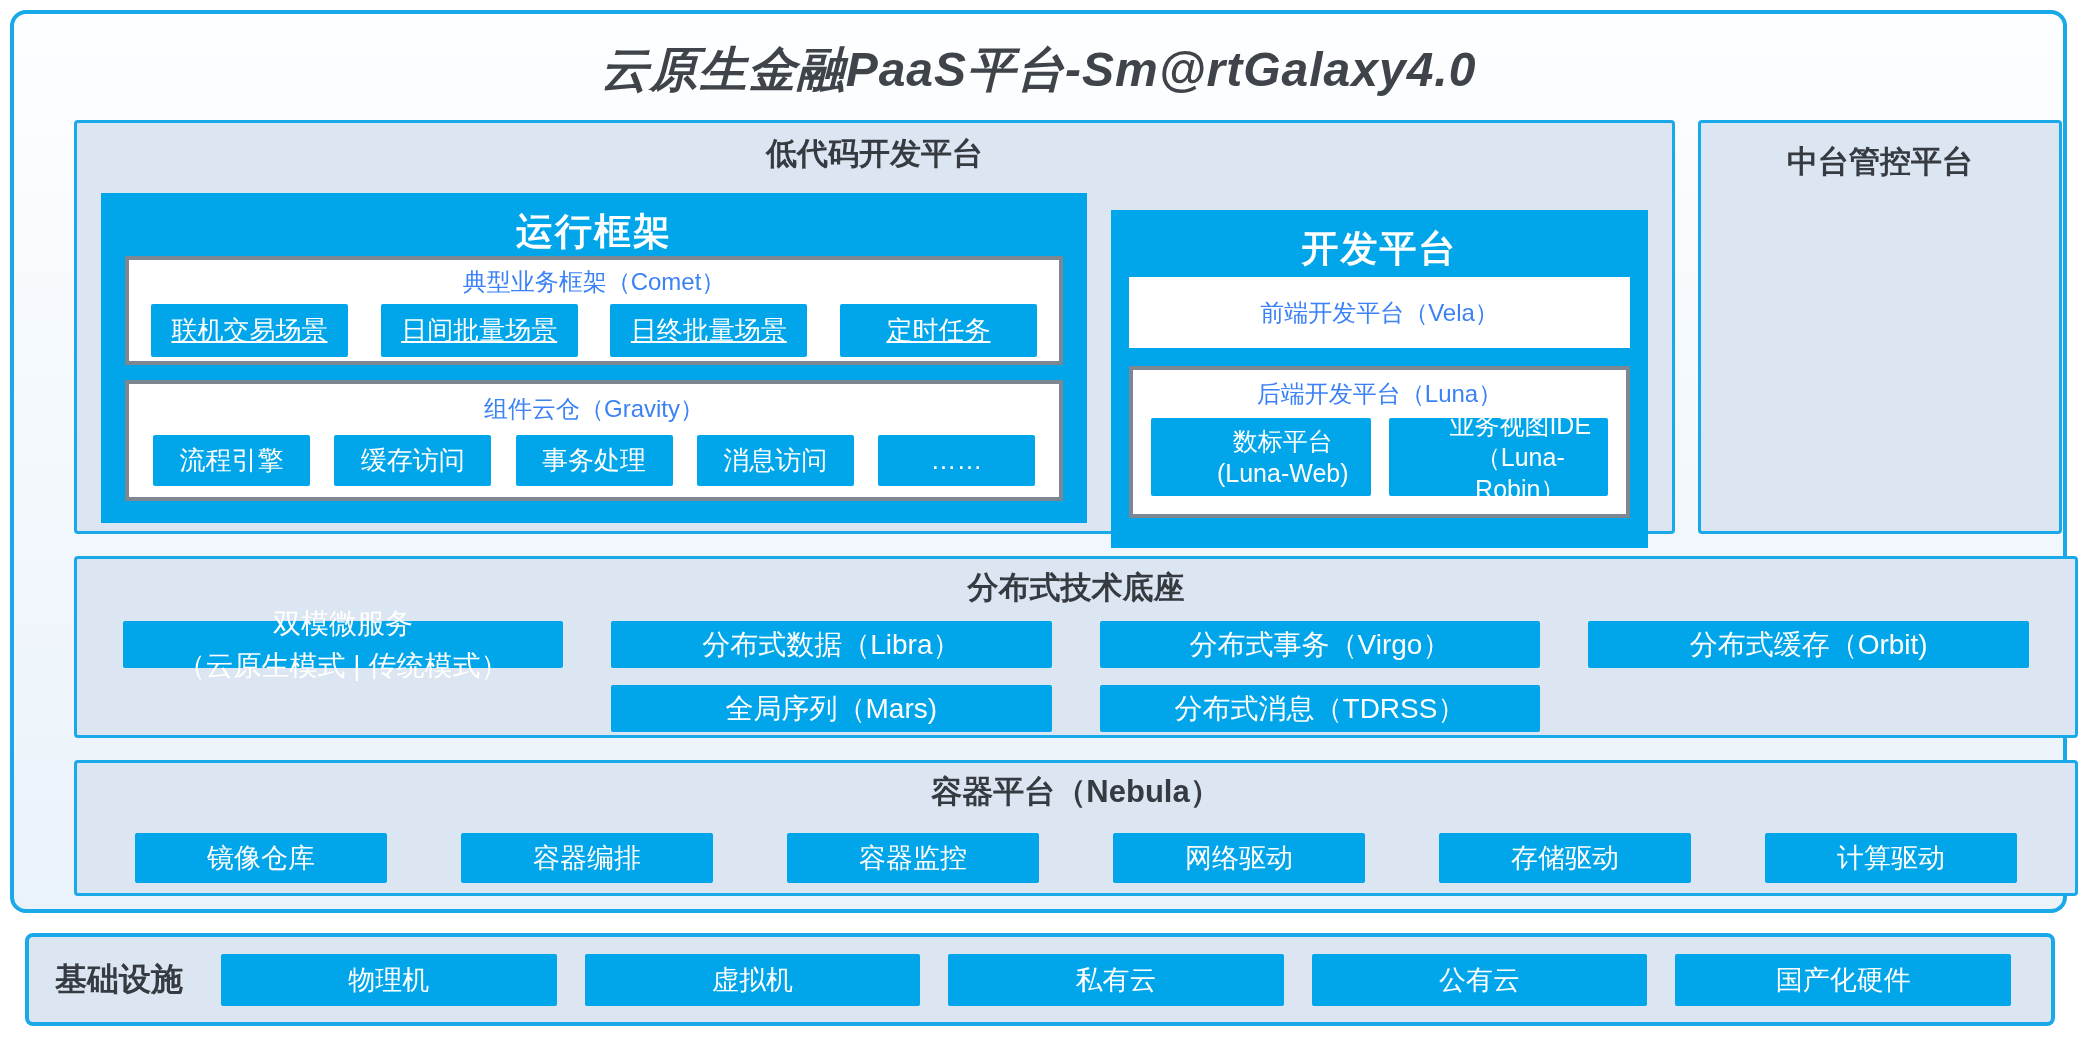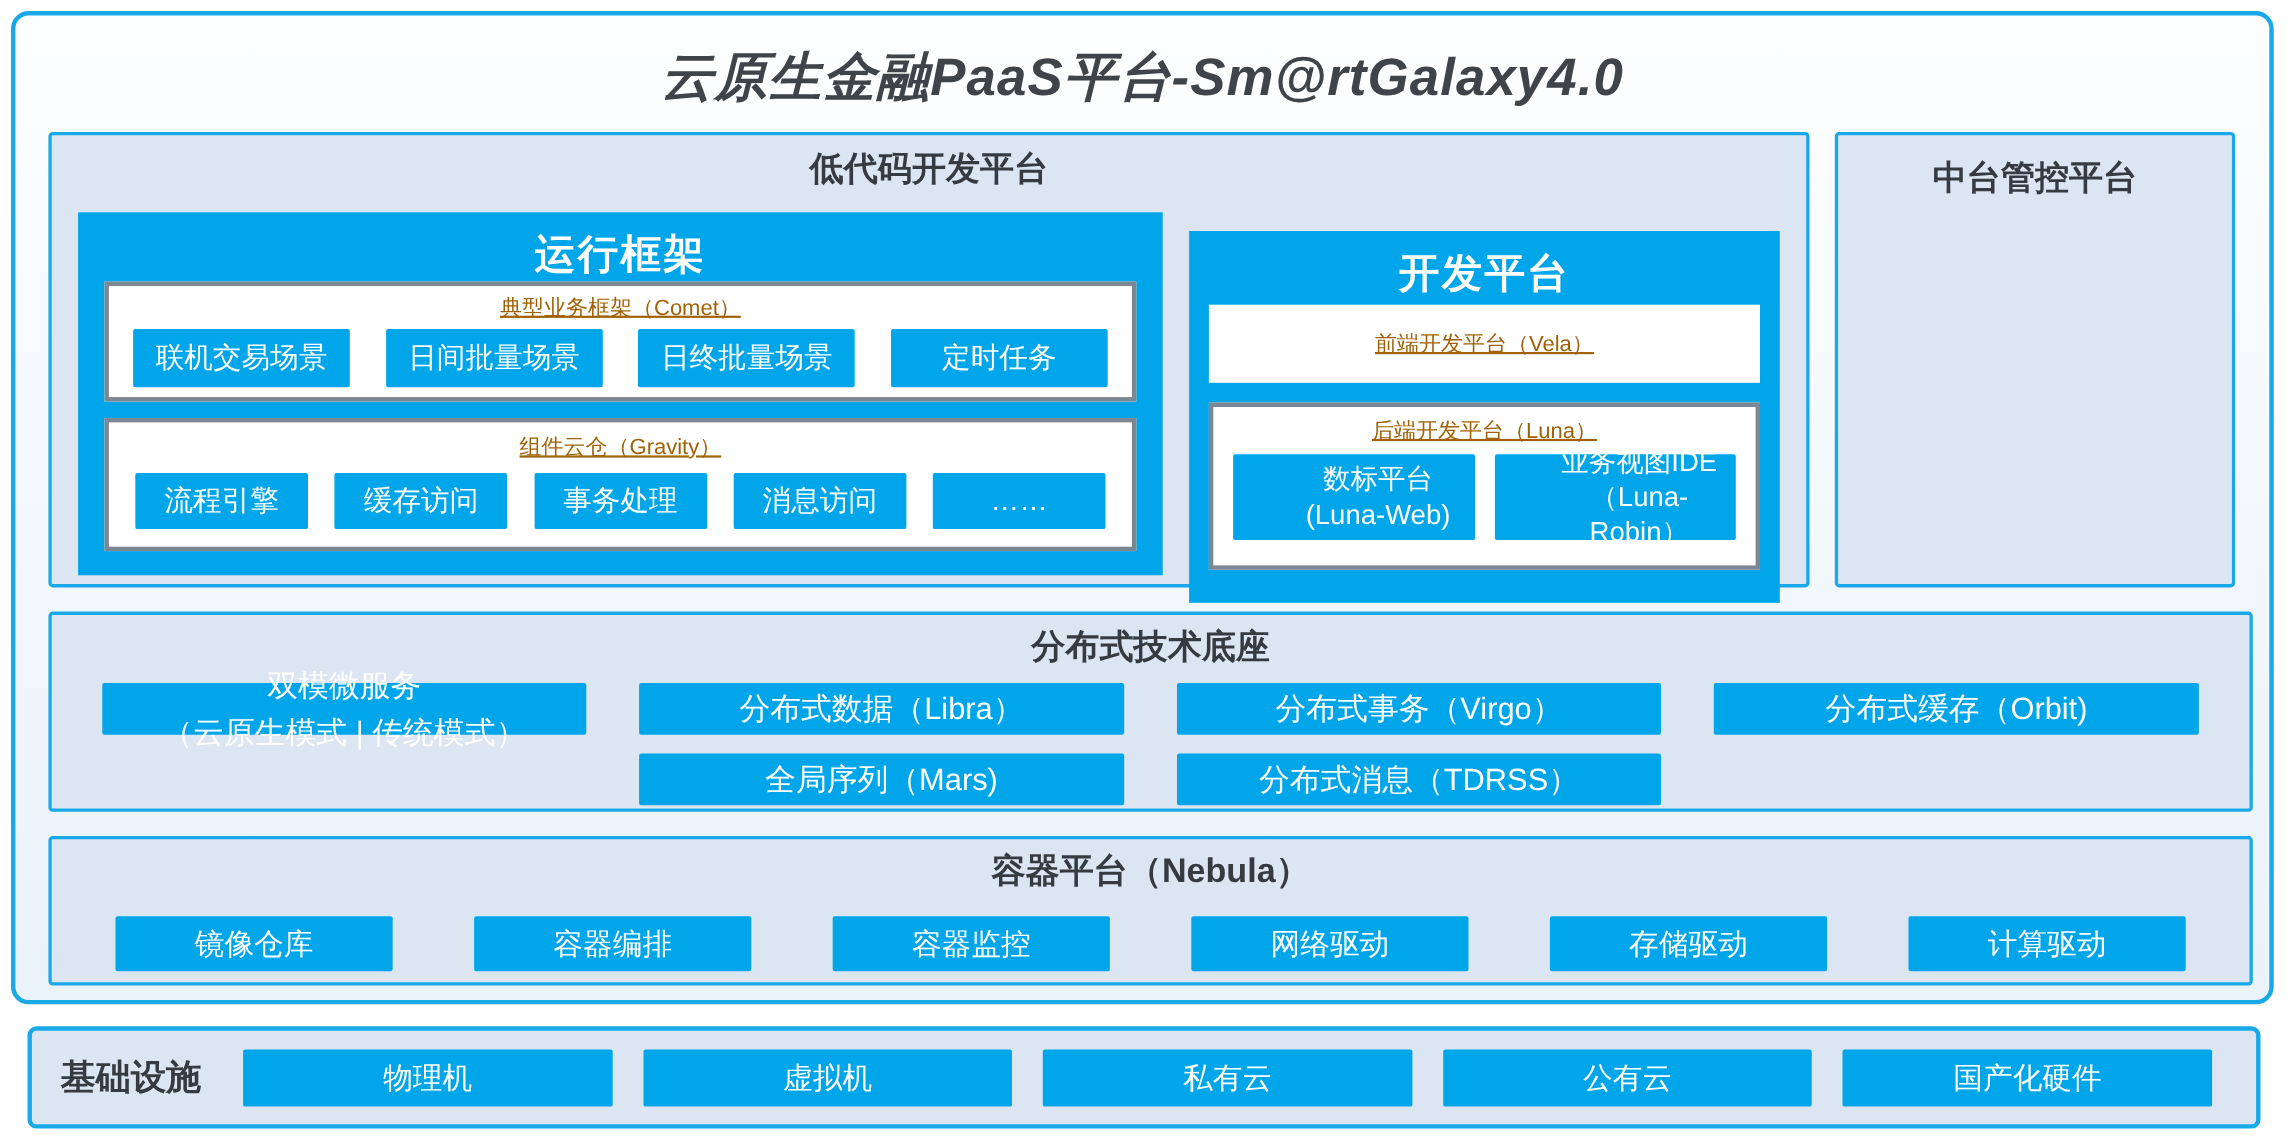--- a/index.html
+++ b/index.html
@@ -12,43 +12,43 @@
     position:absolute;left:10px;top:10px;width:2049px;height:895px;
     border:4px solid #19A9E8;border-radius:16px;
     background:linear-gradient(180deg,#FDFEFF 0%,#F4F9FD 45%,#EAF2FA 100%);
   }
   .main-title{
     position:absolute;left:0;top:24px;width:100%;text-align:center;
     font-size:48px;font-weight:700;color:#3E4449;letter-spacing:1px;font-style:italic;
   }
   
   .sec{
-    position:absolute;background:#DCE6F2;border:3px solid #19A9E8;border-radius:4px;
+    position:absolute;background:#DCE6F2;border:3px solid #19A9E8;border-radius:4px;margin-left:30px;
   }
   .sec-label{
     position:absolute;left:0;top:10px;width:100%;text-align:center;
     font-size:31px;font-weight:700;color:#363B42;
   }
   
   .bluebox{position:absolute;background:#00A6E9;}
   .bluehead{
     width:100%;text-align:center;padding-top:14px;
     color:#ffffff;font-size:37px;font-weight:700;letter-spacing:2px;
   }
   
   .whitebox{position:absolute;background:#ffffff;}
   .graybrd{border:4px solid #7D8791;}
-  .wb-title{width:100%;text-align:center;font-size:20px;color:#a16207;text-decoration:underline;}
+  .wb-title{width:100%;text-align:center;font-size:24px;color:#3b82f6;}
   
   .chip{
     background:#00A6E9;color:#ffffff;border-radius:2px;
     display:flex;align-items:center;justify-content:center;text-align:center;
   }
   .comet-row{display:flex;justify-content:space-between;padding:0 22px;margin-top:6px;}
-  .comet-row .chip{width:197px;height:53px;font-size:26px;}
+  .comet-row .chip{width:197px;height:53px;font-size:26px;text-decoration:underline;}
   .gravity-row{display:flex;justify-content:space-between;padding:0 24px;margin-top:10px;}
   .gravity-row .chip{width:157px;height:51px;font-size:26px;}
   .luna-row{display:flex;gap:18px;padding:0 18px;margin-top:8px;}
   .luna-row .chip{flex:1;height:78px;font-size:25px;line-height:1.28;flex-direction:column;padding-left:44px;}
   .mid-col{position:absolute;left:35px;right:35px;top:98px;display:flex;flex-direction:column;gap:30px;}
   .mid-col .chip{height:72px;font-size:29px;}
   .dist-grid{
     position:absolute;left:46px;right:46px;top:62px;
     display:grid;grid-template-columns:440px 1fr 1fr 1fr;gap:17px 48px;
   }

